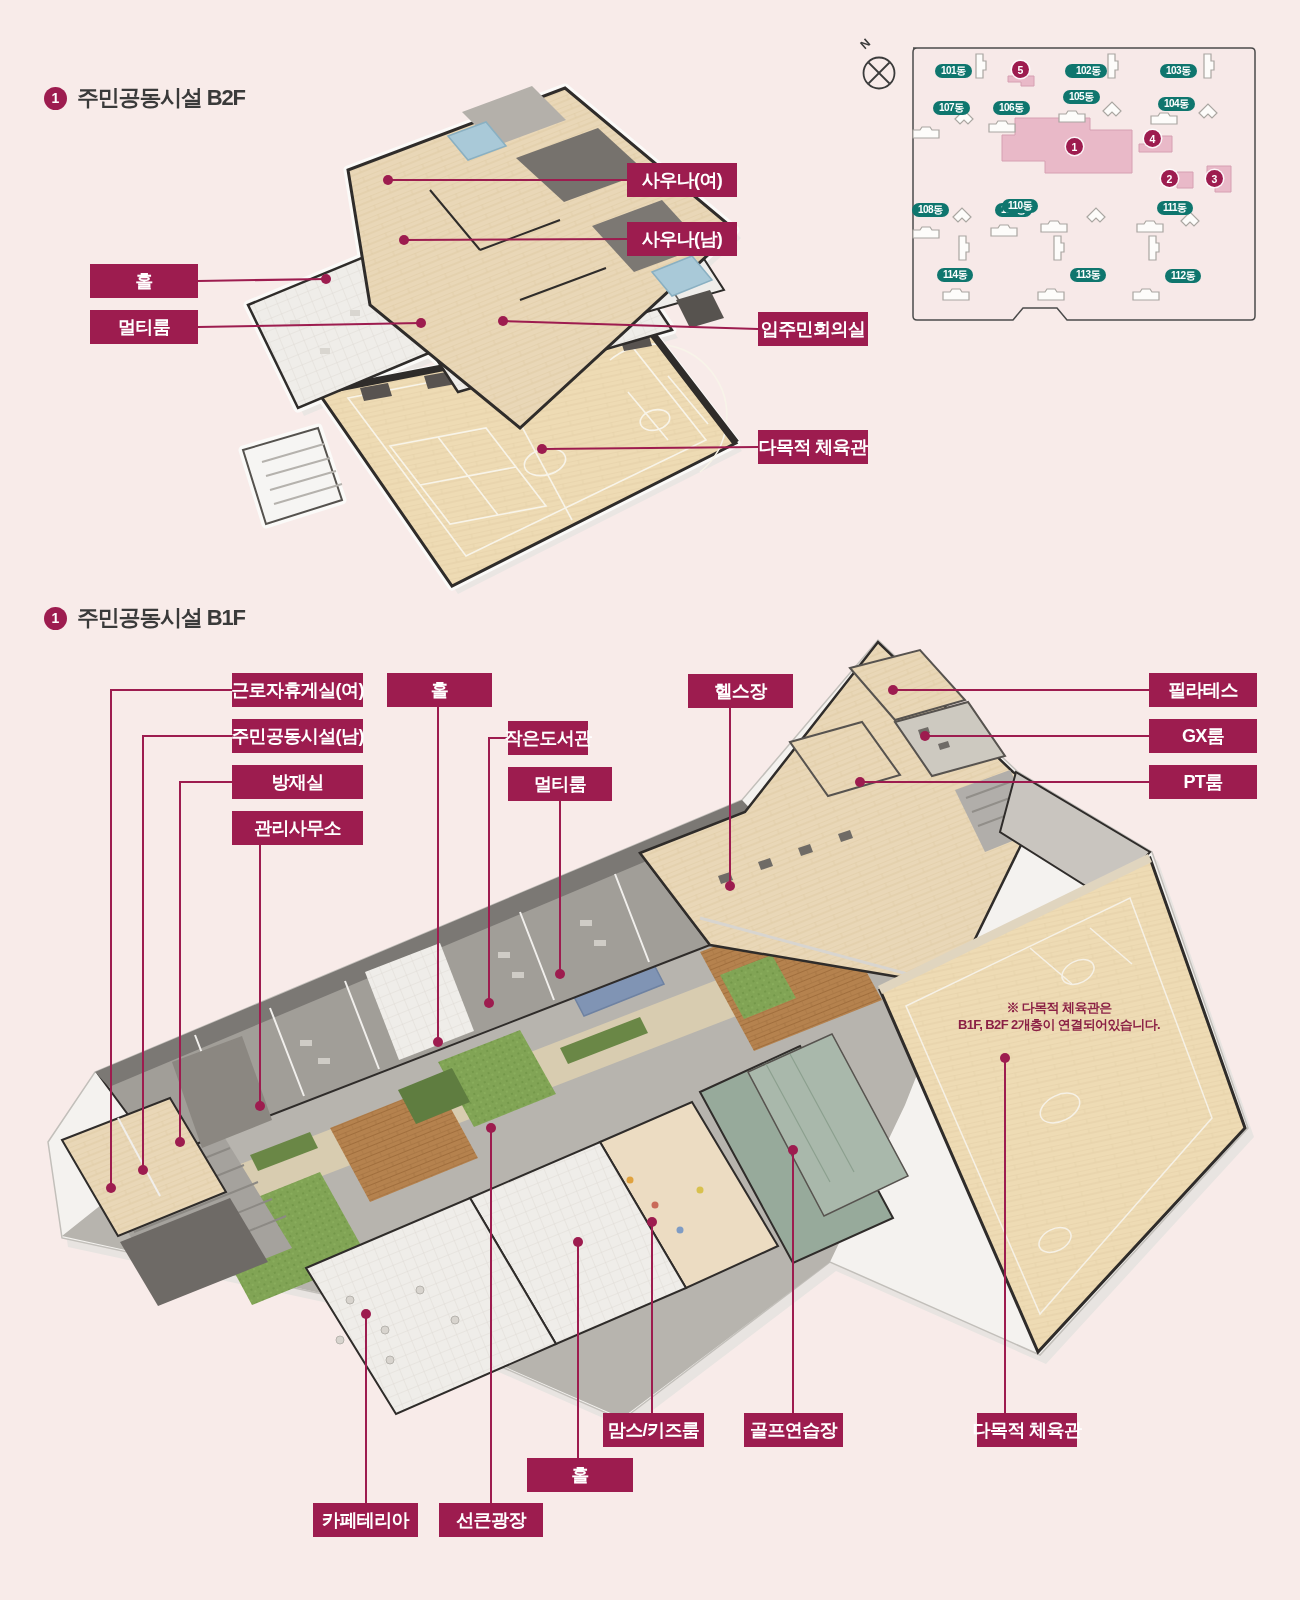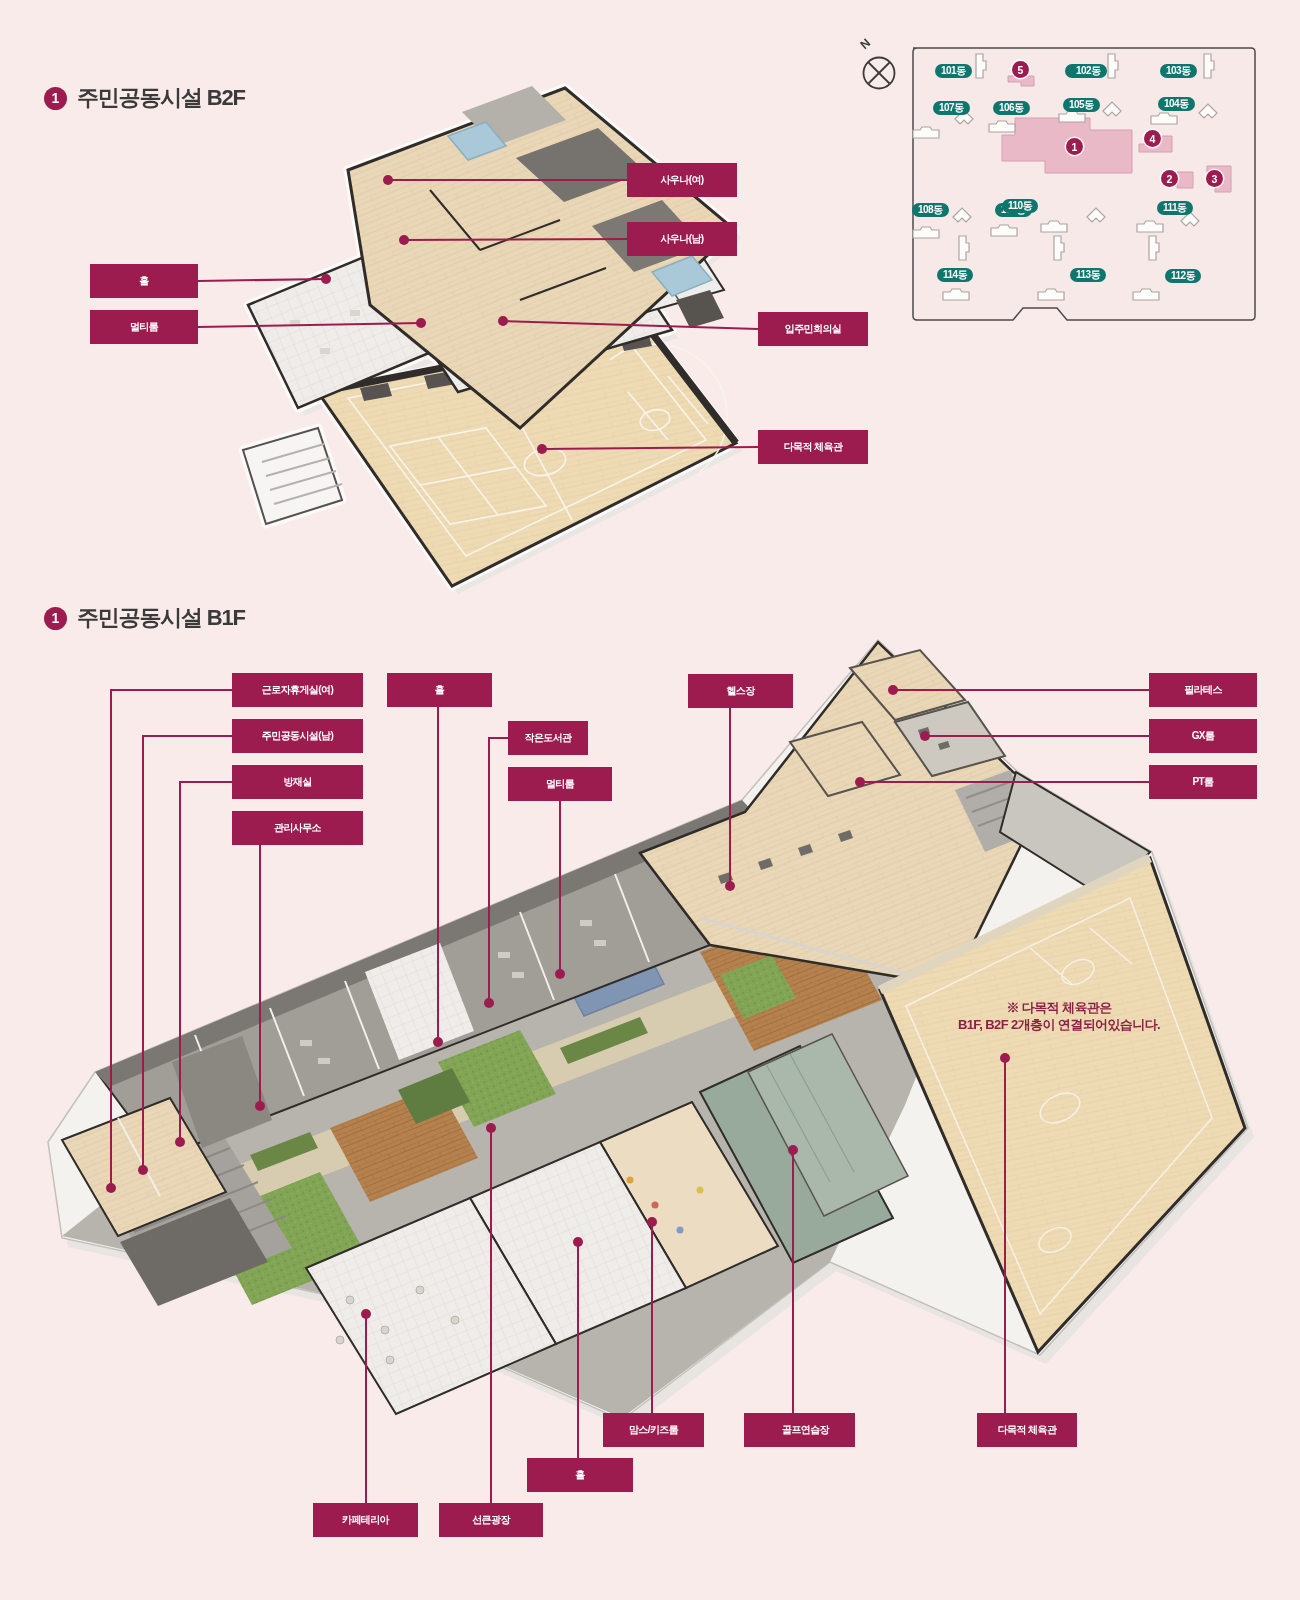--- a/index.html
+++ b/index.html
@@ -1,20 +1,20 @@
 <!DOCTYPE html>
 <html><head>
 <meta charset="utf-8">
 <style>
   html,body{margin:0;padding:0;background:#f8ebe9;}
   .canvas{position:relative;width:1300px;height:1600px;background:#f8ebe9;
           font-family:"Liberation Sans",sans-serif;overflow:hidden;}
   svg.art{position:absolute;left:0;top:0;}
   .label{position:absolute;height:34px;background:#9d1c4f;color:#fff;display:flex;
-         align-items:center;justify-content:center;font-weight:bold;font-size:10px;
+         align-items:center;justify-content:center;font-weight:bold;font-size:18px;
          letter-spacing:-0.6px;white-space:nowrap;}
   .sec-title{position:absolute;display:flex;gap:10px;align-items:center;}
   .sec-badge{width:23px;height:23px;border-radius:50%;background:#9d1c4f;color:#fff;
              font-size:14px;font-weight:bold;display:flex;align-items:center;justify-content:center;}
   .sec-text{font-size:22px;font-weight:bold;color:#3a3a3a;letter-spacing:-1.2px;}
   .pill{position:absolute;background:#0f766e;color:#fff;font-size:10px;font-weight:bold;
         padding:1px 6px 2px;border-radius:8px;letter-spacing:-0.5px;line-height:11px;}
   .map-badge{position:absolute;width:17px;height:17px;border-radius:50%;background:#9d1c4f;
              color:#fff;font-size:10.5px;font-weight:bold;display:flex;align-items:center;
              justify-content:center;box-shadow:0 0 0 1.5px rgba(255,255,255,.85);}
@@ -351,38 +351,38 @@
 <div class="label" style="left:232px;top:765px;width:131px;">방재실</div>
 <div class="label" style="left:232px;top:811px;width:131px;">관리사무소</div>
 <div class="label" style="left:387px;top:673px;width:105px;">홀</div>
 <div class="label" style="left:508px;top:721px;width:80px;">작은도서관</div>
 <div class="label" style="left:508px;top:767px;width:104px;">멀티룸</div>
 <div class="label" style="left:688px;top:674px;width:105px;">헬스장</div>
 <div class="label" style="left:1149px;top:673px;width:108px;">필라테스</div>
 <div class="label" style="left:1149px;top:719px;width:108px;">GX룸</div>
 <div class="label" style="left:1149px;top:765px;width:108px;">PT룸</div>
 <div class="label" style="left:603px;top:1413px;width:101px;">맘스/키즈룸</div>
-<div class="label" style="left:744px;top:1413px;width:99px;padding-left:12px;">골프연습장</div>
+<div class="label" style="left:744px;top:1413px;width:99px;">골프연습장</div>
 <div class="label" style="left:977px;top:1413px;width:100px;">다목적 체육관</div>
 <div class="label" style="left:527px;top:1458px;width:106px;">홀</div>
 <div class="label" style="left:313px;top:1503px;width:105px;">카페테리아</div>
 <div class="label" style="left:439px;top:1503px;width:104px;">선큰광장</div>
 
 <div class="note">
   <span style="display:block">※ 다목적 체육관은</span>
   <span style="display:block">B1F, B2F 2개층이 연결되어있습니다.</span>
 </div>
 
 <span class="compass-n">N</span>
 <span class="pill" style="left:935px;top:64px;">101동</span>
 <span class="pill" style="left:1065px;top:64px;padding-left:11px;">102동</span>
 <span class="pill" style="left:1160px;top:64px;">103동</span>
 <span class="pill" style="left:933px;top:101px;">107동</span>
 <span class="pill" style="left:993px;top:101px;">106동</span>
-<span class="pill" style="left:1063px;top:98px;">105동</span>
+<span class="pill" style="left:1063px;top:90px;">105동</span>
 <span class="pill" style="left:1158px;top:97px;">104동</span>
 <span class="pill" style="left:912px;top:203px;">108동</span>
 <span class="pill" style="left:995px;top:203px;">109동</span>
 <span class="pill" style="left:1002px;top:199px;">110동</span>
 <span class="pill" style="left:1157px;top:201px;">111동</span>
 <span class="pill" style="left:937px;top:268px;">114동</span>
 <span class="pill" style="left:1070px;top:268px;">113동</span>
 <span class="pill" style="left:1165px;top:269px;">112동</span>
 
 <span class="map-badge" style="left:1012px;top:61px;">5</span>

